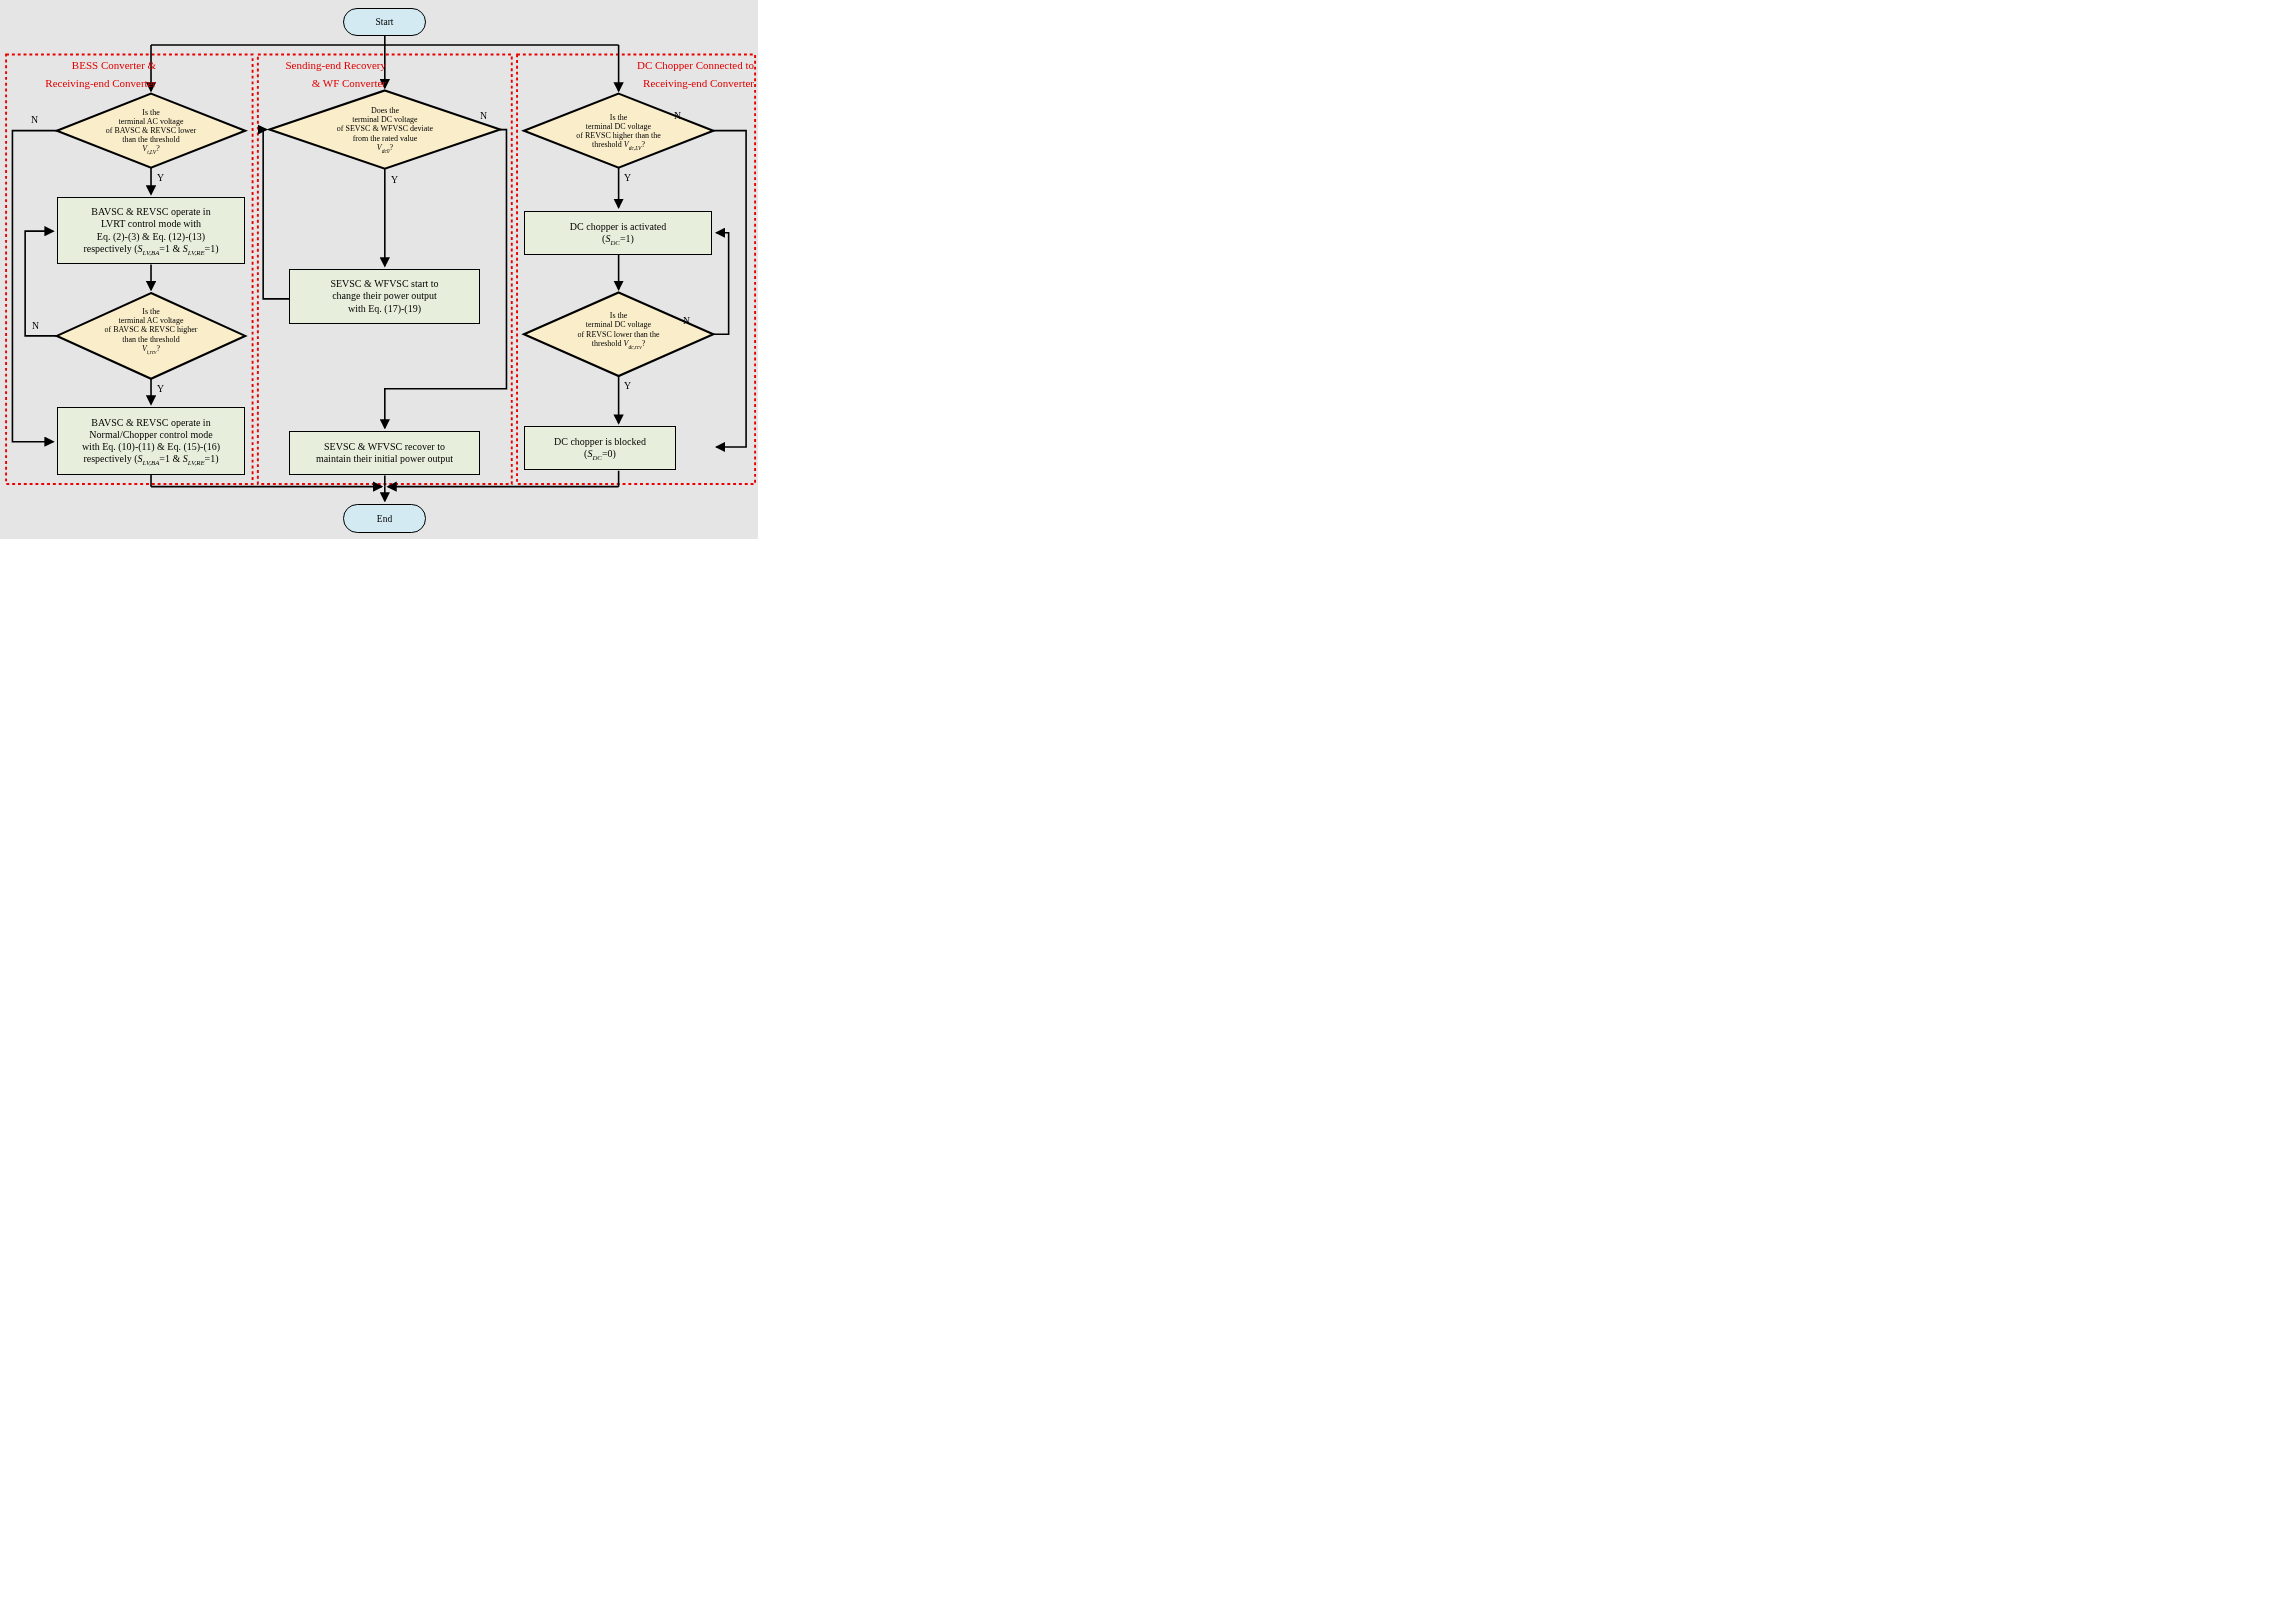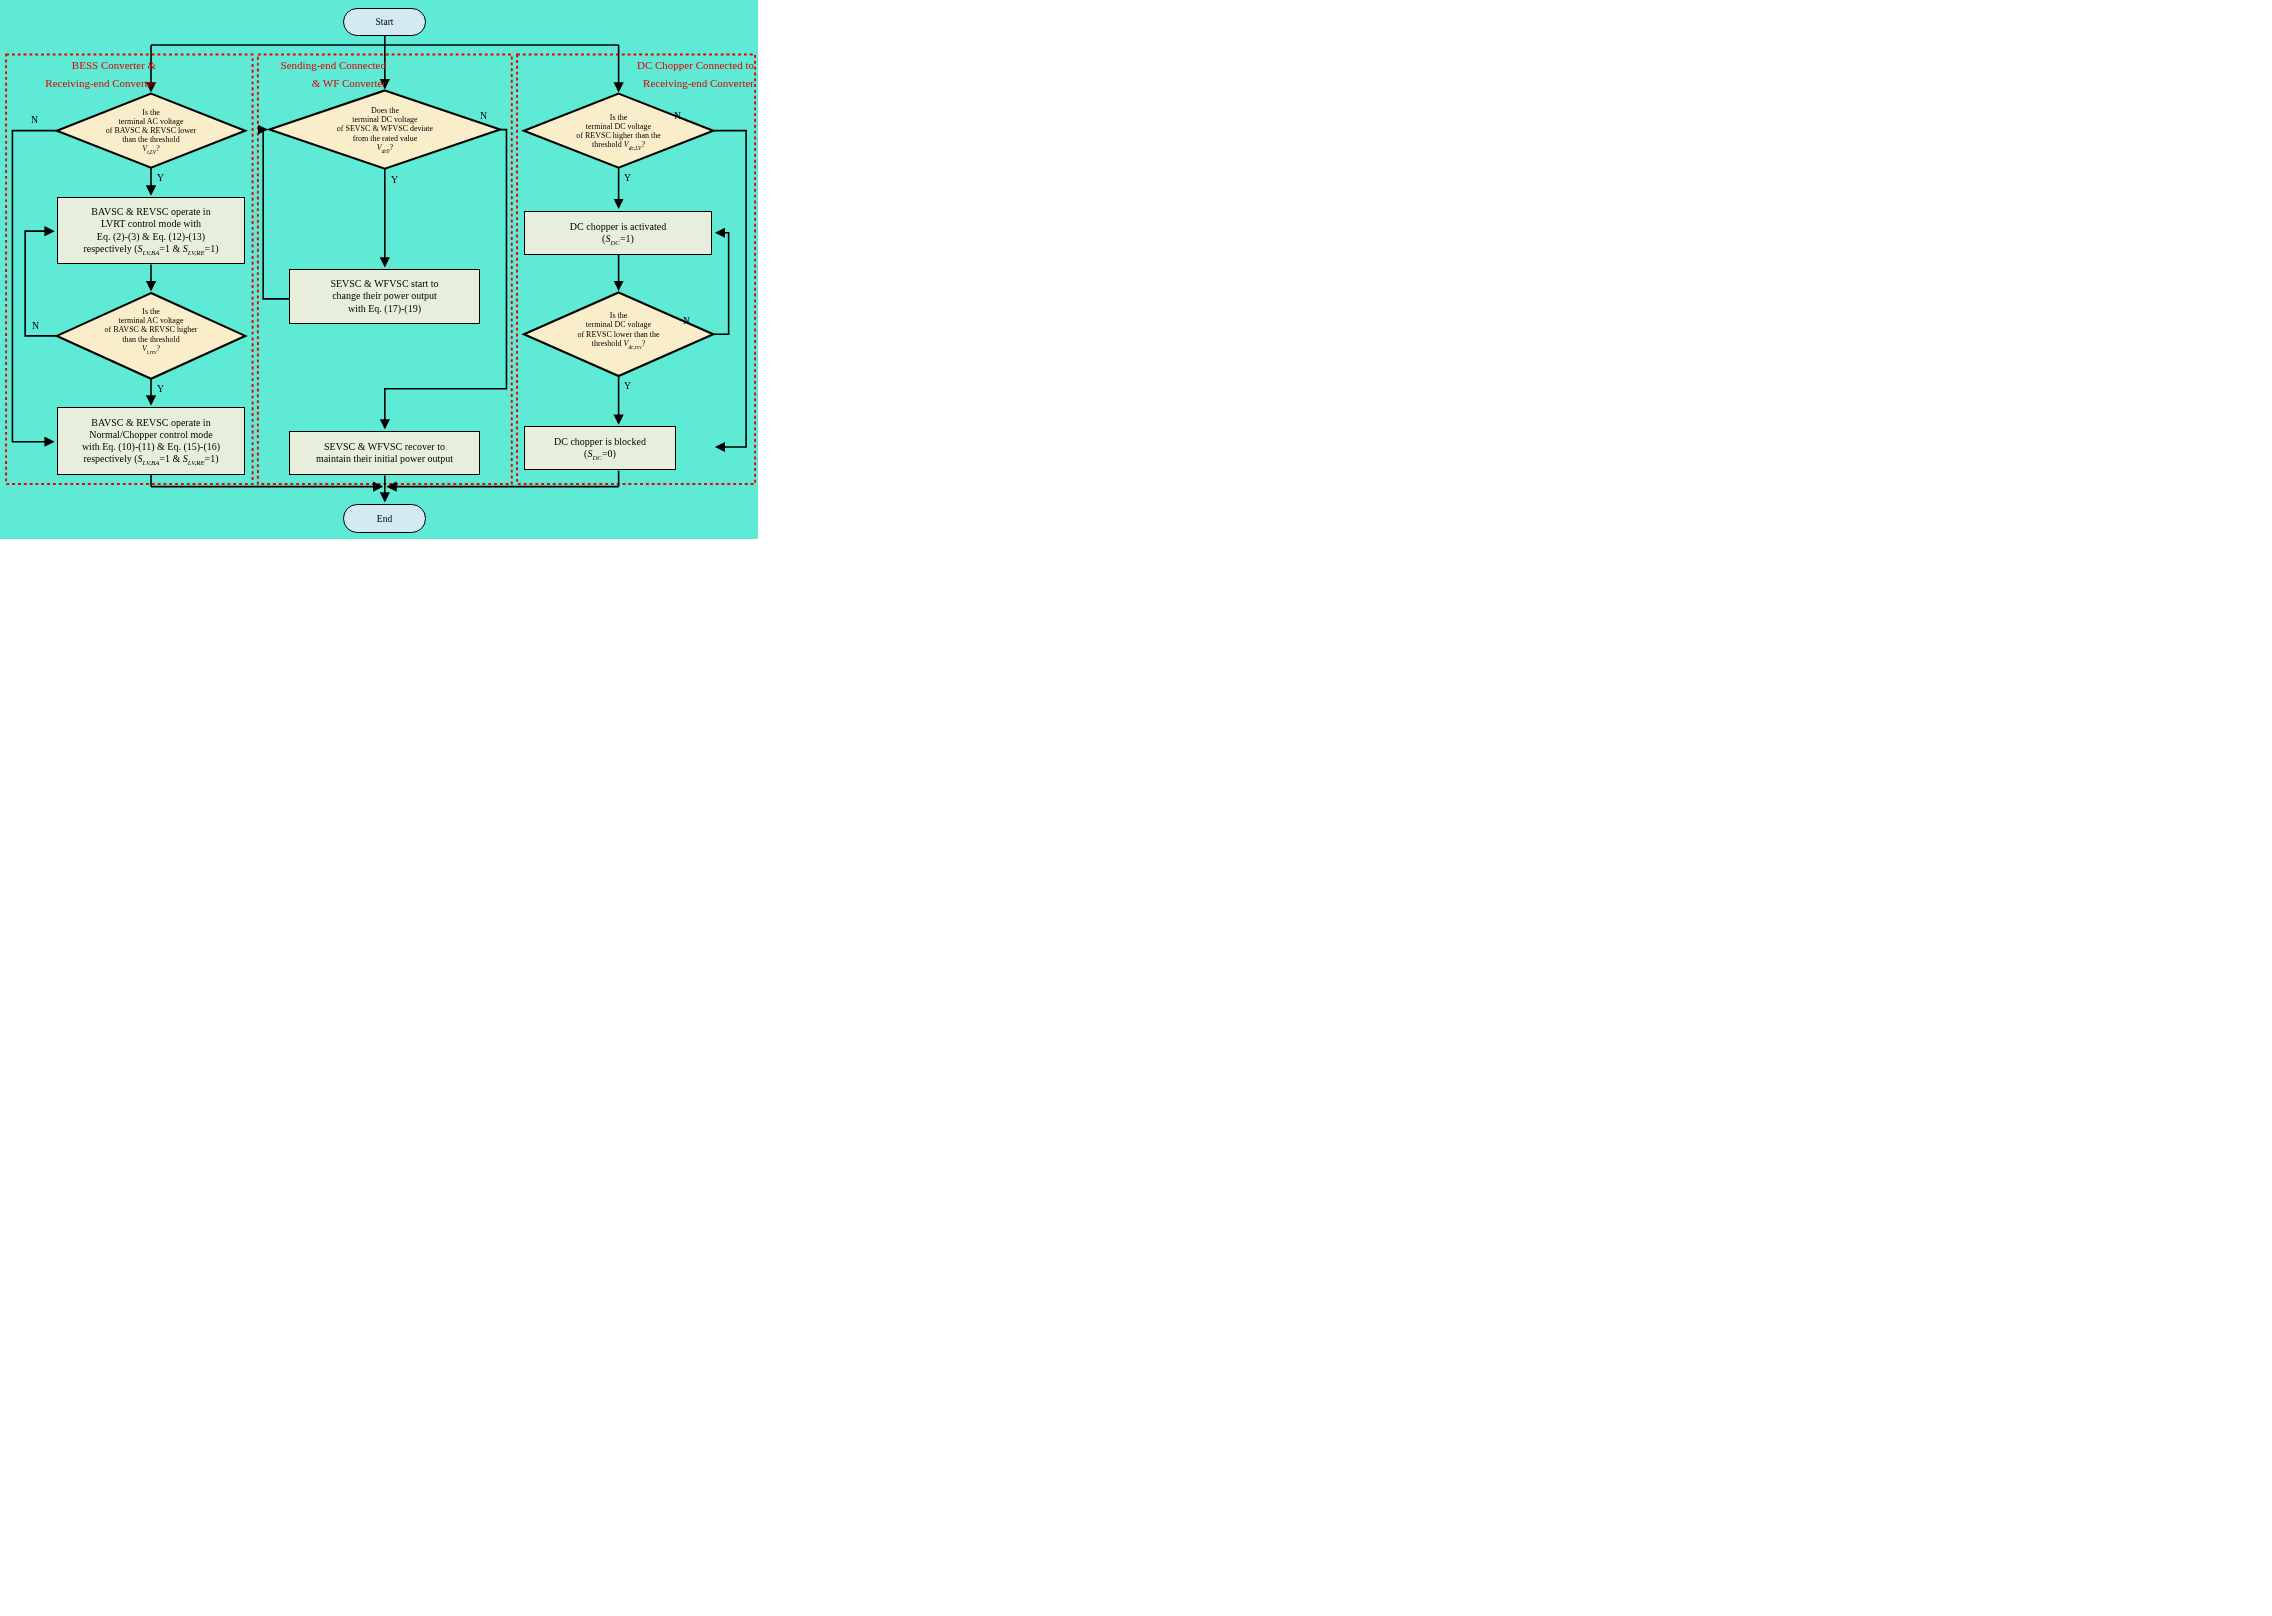--- a/index.html
+++ b/index.html
@@ -1,19 +1,19 @@
 <!DOCTYPE html>
 <html style="--decision_fill: #faeeca; --process_fill: #e7efdc; --terminal_fill: #d3eaf2; --column_border: #ec0000; --header_text: #e00000; --line: #000000;font-size:8.5px"><head>
 <meta charset="utf-8">
 <style>
   html,body { margin:0; padding:0; background:#ffffff; }
   .canvas {
     position:relative; width:758px; height:539px;
     font-family:"Liberation Serif","DejaVu Serif",serif;
-    color:#000; background:#5eead4; overflow:hidden;
+    color:#000; background:#e5e5e5; overflow:hidden;
   }
   svg.wires { position:absolute; left:0; top:0; width:758px; height:539px; }
   .node {
     position:absolute; box-sizing:border-box;
     display:flex; flex-direction:column; justify-content:center; align-items:center;
     text-align:center;
   }
   .process {
     background:var(--process_fill); border:1.9px solid #000;
     font-size:10px;
@@ -95,21 +95,21 @@
   </svg>
 
   <div class="node terminal" style="left:343px;top:8px;width:83px;height:27.5px">Start</div>
   <div class="node terminal" style="left:343px;top:504px;width:83px;height:29px">End</div>
 
   <div class="header" style="left:13.2px;top:57px;width:143px">
     <div>BESS Converter &amp;</div>
     <div>Receiving-end Converter</div>
   </div>
   <div class="header" style="left:254px;top:57px;width:132px">
-    <div>Sending-end Connected</div>
+    <div>Sending-end Recovery</div>
     <div>&amp; WF Converter</div>
   </div>
   <div class="header" style="left:621px;top:57px;width:133px">
     <div>DC Chopper Connected to</div>
     <div>Receiving-end Converter</div>
   </div>
 
   <div class="dtext" style="left:61px;top:100px;width:180px;height:61px">
       <div class="tl">Is the</div>
       <div class="tl">terminal AC voltage</div>

